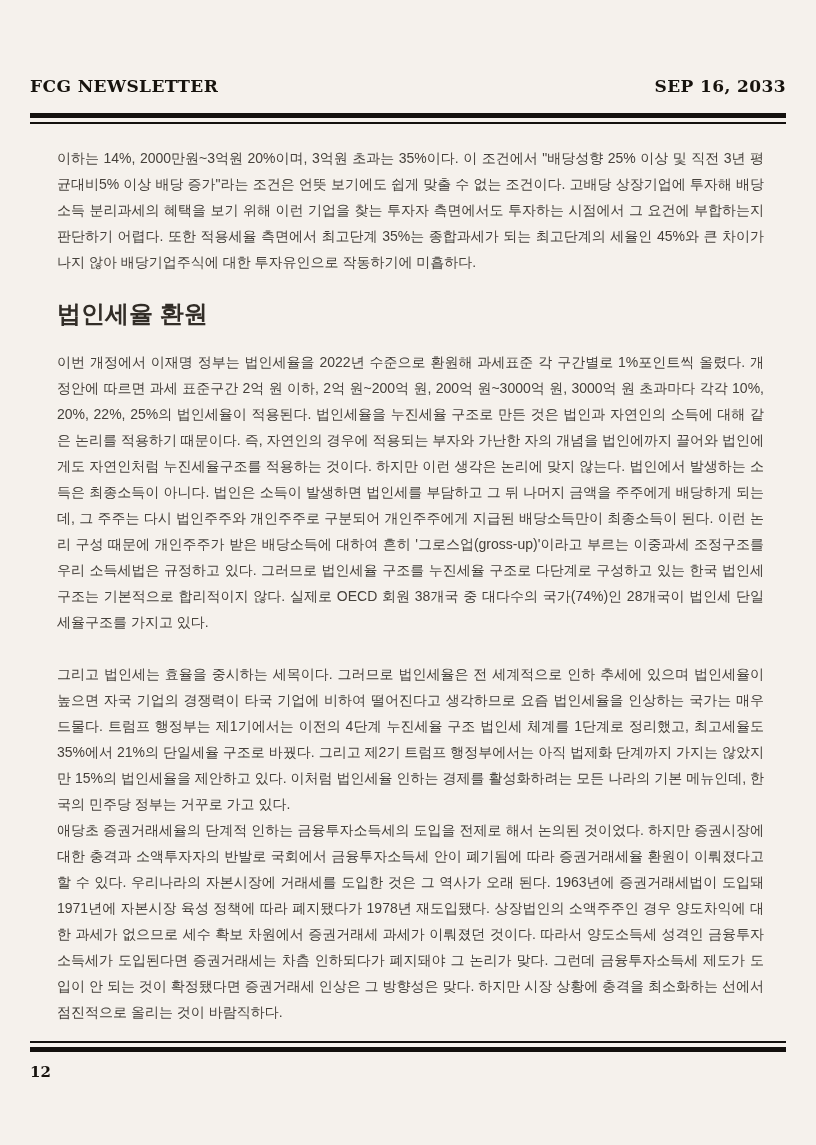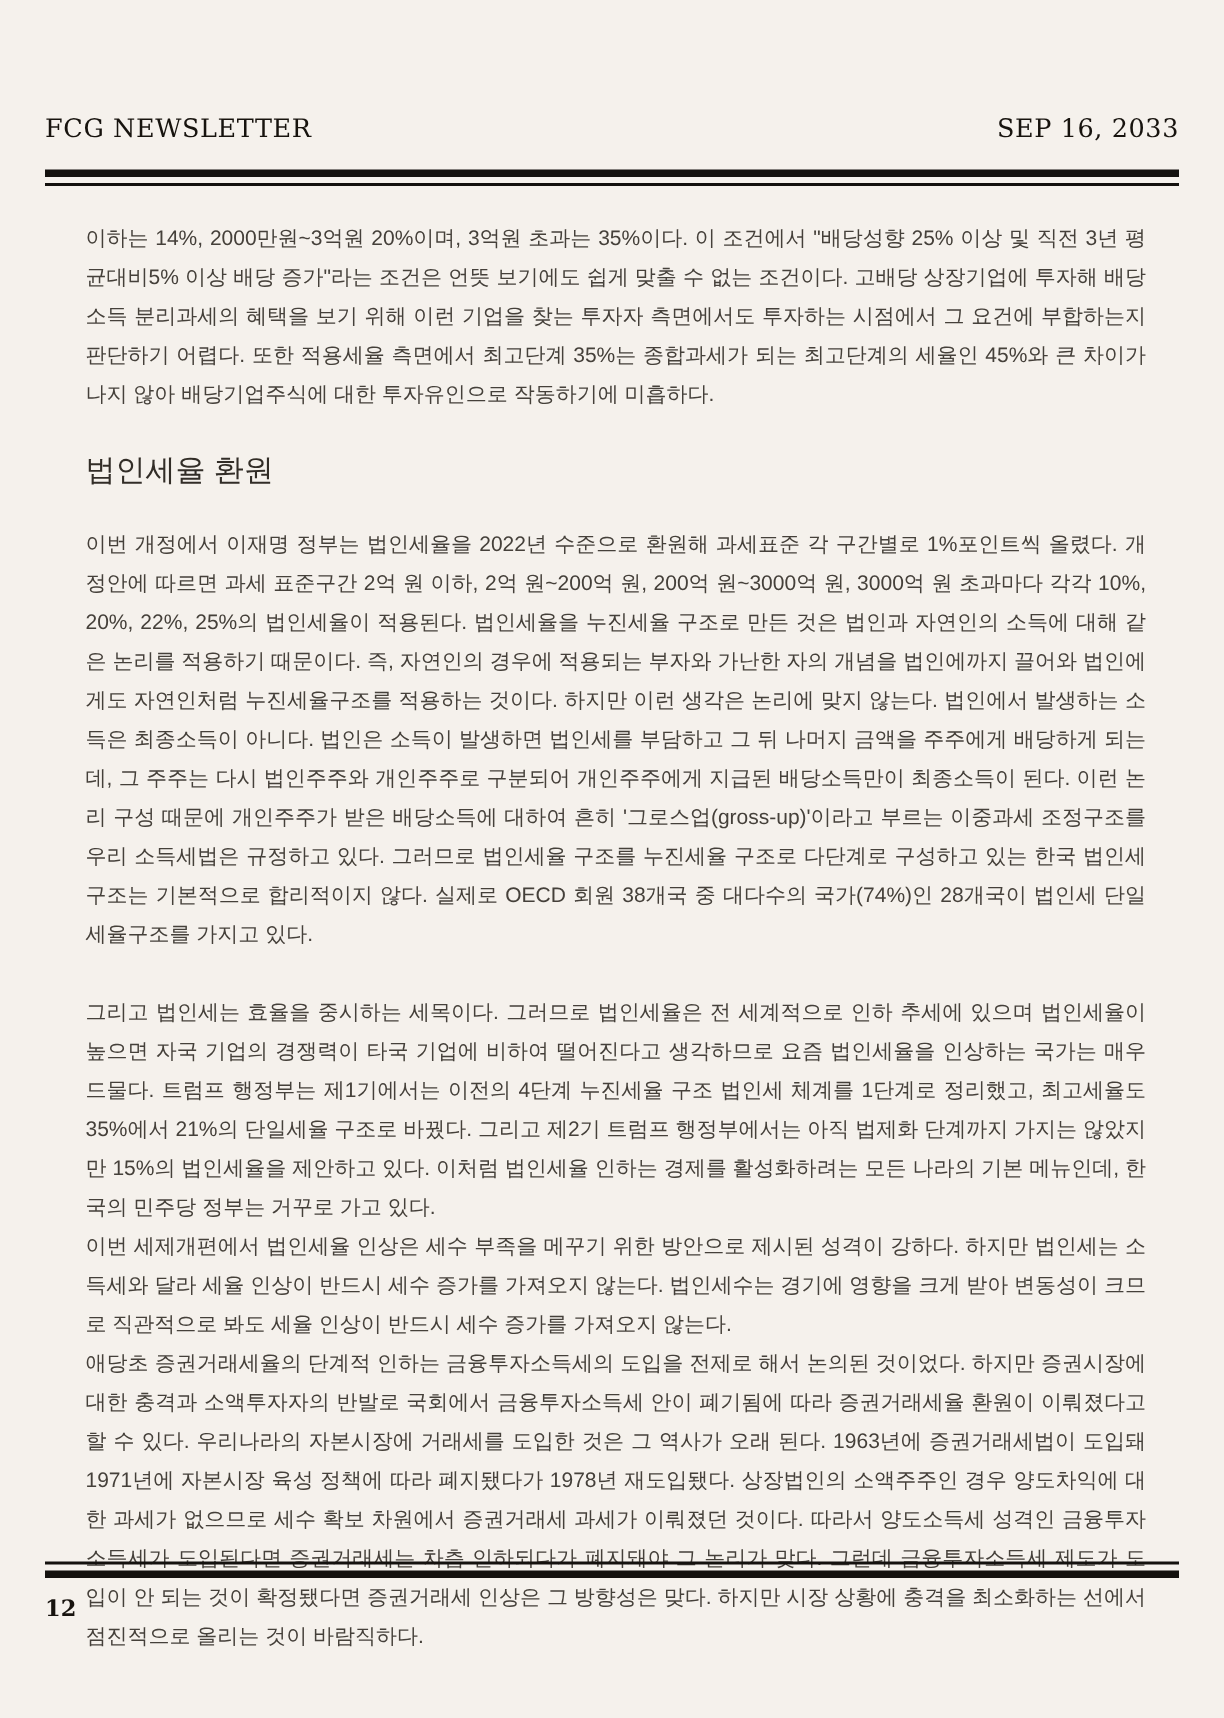--- a/index.html
+++ b/index.html
@@ -18,21 +18,21 @@
   }
   
   .header {
     padding: 76px 30px 0 30px;
   }
   .header-row {
     display: flex;
     justify-content: space-between;
     align-items: baseline;
     font-family: "DejaVu Serif", "Liberation Serif", serif;
-    font-weight: normal;
+    font-weight: bold;
     font-size: 17px;
     letter-spacing: 0.4px;
     color: #17130e;
     text-align: right;
   }
   .rule-thick {
     height: 5px;
     background: #14110e;
   }
   .rule-thin {
@@ -49,22 +49,22 @@
     text-align: justify;
     color: #45403a;
   }
   .para {
     margin: 0;
   }
   .para.gap-below {
     margin-bottom: 26px;
   }
   .section-heading {
-    font-size: 20px;
-    font-weight: 400;
+    font-size: 24px;
+    font-weight: 700;
     color: #322d27;
     margin: 27px 0 23px 0;
     line-height: 24px;
     text-align: left;
   }
   
   .footer {
     position: absolute;
     left: 30px;
     right: 30px;
@@ -98,21 +98,20 @@
   <div class="article">
 
     <p class="para">이하는 14%, 2000만원~3억원 20%이며, 3억원 초과는 35%이다. 이 조건에서 "배당성향 25% 이상 및 직전 3년 평균대비5% 이상 배당 증가"라는 조건은 언뜻 보기에도 쉽게 맞출 수 없는 조건이다. 고배당 상장기업에 투자해 배당소득 분리과세의 혜택을 보기 위해 이런 기업을 찾는 투자자 측면에서도 투자하는 시점에서 그 요건에 부합하는지 판단하기 어렵다. 또한 적용세율 측면에서 최고단계 35%는 종합과세가 되는 최고단계의 세율인 45%와 큰 차이가 나지 않아 배당기업주식에 대한 투자유인으로 작동하기에 미흡하다.</p>
 
     <h2 class="section-heading">법인세율 환원</h2>
 
     <p class="para gap-below">이번 개정에서 이재명 정부는 법인세율을 2022년 수준으로 환원해 과세표준 각 구간별로 1%포인트씩 올렸다. 개정안에 따르면 과세 표준구간 2억 원 이하, 2억 원~200억 원, 200억 원~3000억 원, 3000억 원 초과마다 각각 10%, 20%, 22%, 25%의 법인세율이 적용된다. 법인세율을 누진세율 구조로 만든 것은 법인과 자연인의 소득에 대해 같은 논리를 적용하기 때문이다. 즉, 자연인의 경우에 적용되는 부자와 가난한 자의 개념을 법인에까지 끌어와 법인에게도 자연인처럼 누진세율구조를 적용하는 것이다. 하지만 이런 생각은 논리에 맞지 않는다. 법인에서 발생하는 소득은 최종소득이 아니다. 법인은 소득이 발생하면 법인세를 부담하고 그 뒤 나머지 금액을 주주에게 배당하게 되는데, 그 주주는 다시 법인주주와 개인주주로 구분되어 개인주주에게 지급된 배당소득만이 최종소득이 된다. 이런 논리 구성 때문에 개인주주가 받은 배당소득에 대하여 흔히 '그로스업(gross-up)'이라고 부르는 이중과세 조정구조를 우리 소득세법은 규정하고 있다. 그러므로 법인세율 구조를 누진세율 구조로 다단계로 구성하고 있는 한국 법인세 구조는 기본적으로 합리적이지 않다. 실제로 OECD 회원 38개국 중 대다수의 국가(74%)인 28개국이 법인세 단일세율구조를 가지고 있다.</p>
 
     <p class="para">그리고 법인세는 효율을 중시하는 세목이다. 그러므로 법인세율은 전 세계적으로 인하 추세에 있으며 법인세율이 높으면 자국 기업의 경쟁력이 타국 기업에 비하여 떨어진다고 생각하므로 요즘 법인세율을 인상하는 국가는 매우 드물다. 트럼프 행정부는 제1기에서는 이전의 4단계 누진세율 구조 법인세 체계를 1단계로 정리했고, 최고세율도 35%에서 21%의 단일세율 구조로 바꿨다. 그리고 제2기 트럼프 행정부에서는 아직 법제화 단계까지 가지는 않았지만 15%의 법인세율을 제안하고 있다. 이처럼 법인세율 인하는 경제를 활성화하려는 모든 나라의 기본 메뉴인데, 한국의 민주당 정부는 거꾸로 가고 있다.</p>
 
-    <p class="para">이번 세제개편에서 법인세율 인상은 세수 부족을 메꾸기 위한 방안으로 제시된 성격이 강하다. 하지만 법인세는 소득세와 달라 세율 인상이 반드시 세수 증가를 가져오지 않는다. 법인세수는 경기에 영향을 크게 받아 변동성이 크므로 직관적으로 봐도 세율 인상이 반드시 세수 증가를 가져오지 않는다.</p>
 
 
     <p class="para">애당초 증권거래세율의 단계적 인하는 금융투자소득세의 도입을 전제로 해서 논의된 것이었다. 하지만 증권시장에 대한 충격과 소액투자자의 반발로 국회에서 금융투자소득세 안이 폐기됨에 따라 증권거래세율 환원이 이뤄졌다고 할 수 있다. 우리나라의 자본시장에 거래세를 도입한 것은 그 역사가 오래 된다. 1963년에 증권거래세법이 도입돼 1971년에 자본시장 육성 정책에 따라 폐지됐다가 1978년 재도입됐다. 상장법인의 소액주주인 경우 양도차익에 대한 과세가 없으므로 세수 확보 차원에서 증권거래세 과세가 이뤄졌던 것이다. 따라서 양도소득세 성격인 금융투자소득세가 도입된다면 증권거래세는 차츰 인하되다가 폐지돼야 그 논리가 맞다. 그런데 금융투자소득세 제도가 도입이 안 되는 것이 확정됐다면 증권거래세 인상은 그 방향성은 맞다. 하지만 시장 상황에 충격을 최소화하는 선에서 점진적으로 올리는 것이 바람직하다.</p>
 
   </div>
 
   <div class="footer">
     <div class="rule-thin"></div>
     <div class="rule-thick"></div>
     <div class="page-number">12</div>

